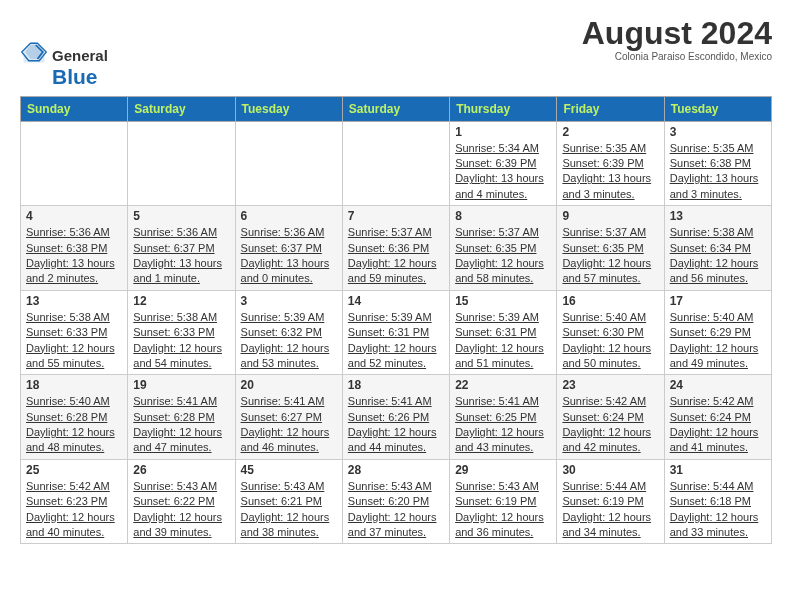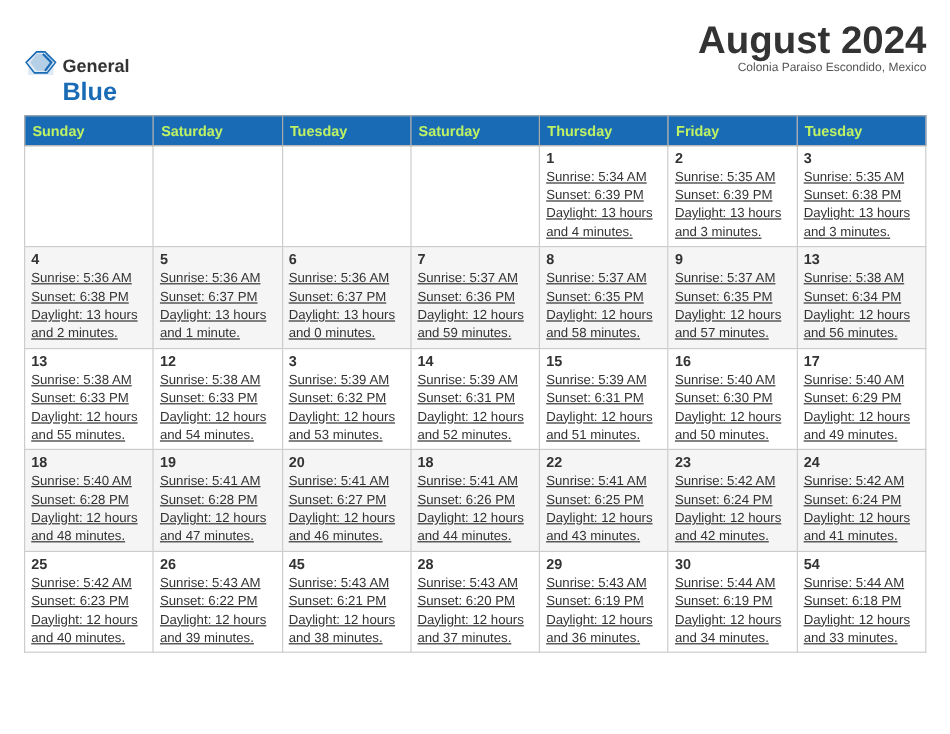--- a/index.html
+++ b/index.html
@@ -356,21 +356,21 @@
 and 36 minutes.</div>
           </td>
           <td>
             <span class="day-num">30</span>
             <div class="day-info" style="white-space: pre-line;">Sunrise: 5:44 AM
 Sunset: 6:19 PM
 Daylight: 12 hours
 and 34 minutes.</div>
           </td>
           <td>
-            <span class="day-num">54</span>
+            <span class="day-num">31</span>
             <div class="day-info" style="white-space: pre-line;">Sunrise: 5:44 AM
 Sunset: 6:18 PM
 Daylight: 12 hours
 and 33 minutes.</div>
           </td>
         </tr>
       </tbody>
   </table>
 </div>
 

